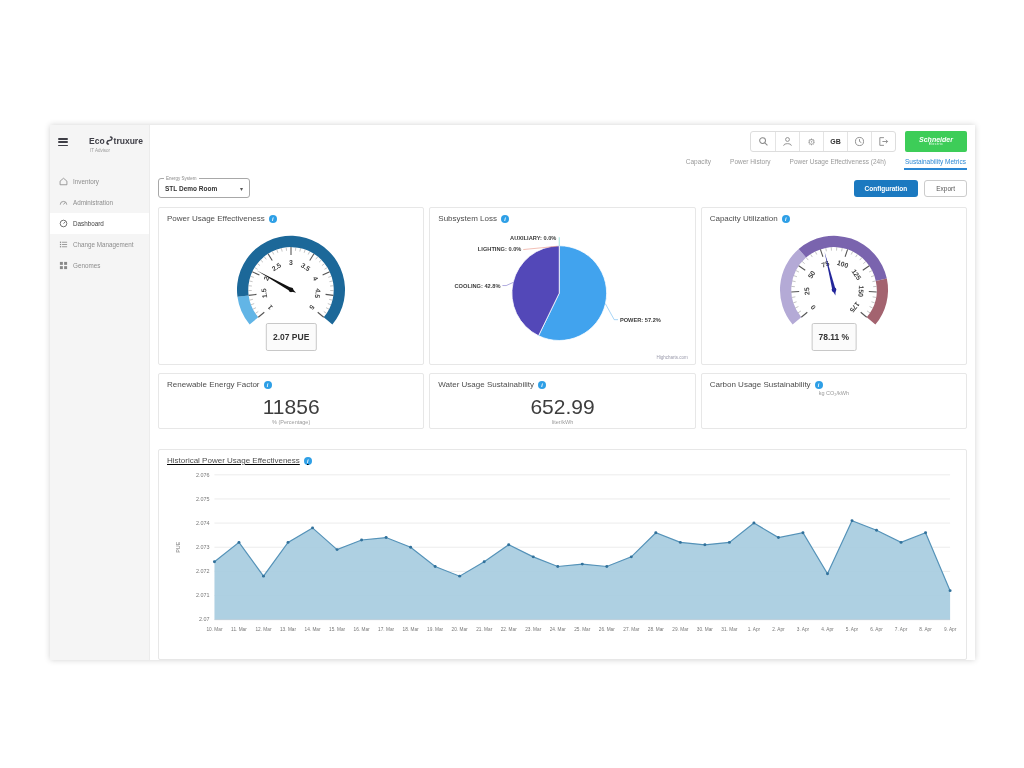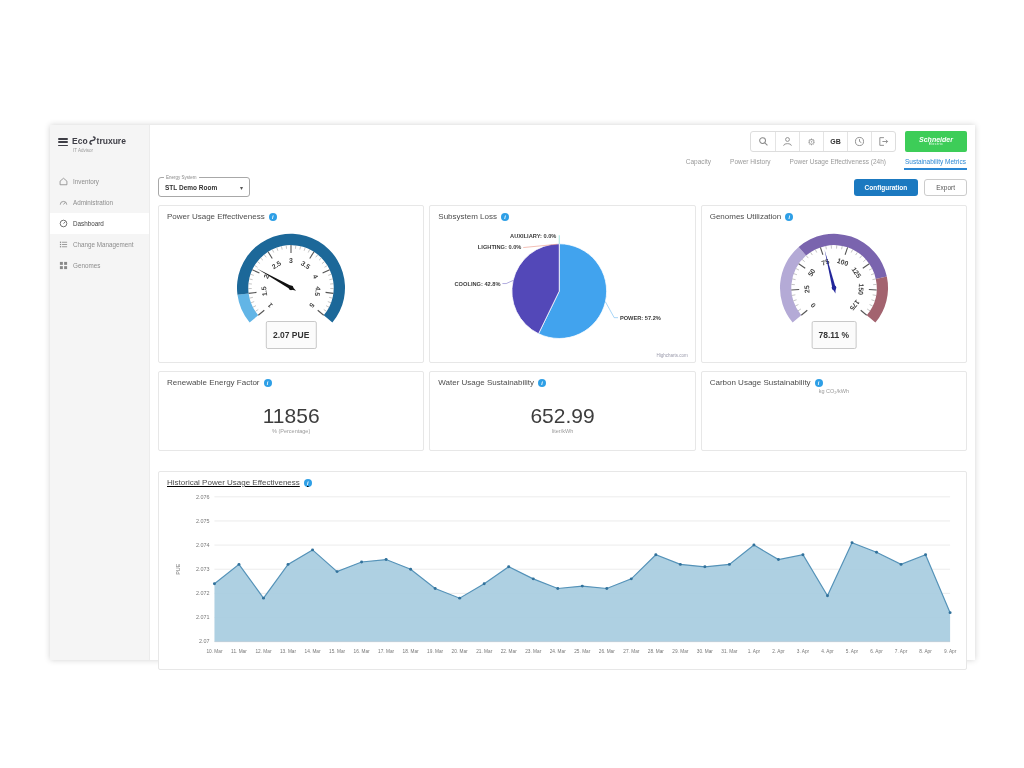--- a/index.html
+++ b/index.html
@@ -2,21 +2,21 @@
 <html><head>
 <meta charset="utf-8">
 <style>
   html,body{margin:0;padding:0;background:#fff;}
   *{box-sizing:border-box;font-family:"Liberation Sans",sans-serif;}
   .stage{position:relative;width:1024px;height:768px;background:#fff;overflow:hidden;}
   .window{position:absolute;left:50px;top:125px;width:925px;height:535px;background:#fff;
           display:flex;box-shadow:0 0 6px rgba(0,0,0,.18);}
   
   .sidebar{width:100px;background:#f5f5f5;border-right:1px solid #ececec;padding-top:11px;flex:none;}
-  .logo-row{display:flex;align-items:flex-start;gap:4px;padding-left:8px;}
+  .logo-row{display:flex;align-items:flex-start;gap:21px;padding-left:8px;}
   .burger{width:10px;padding-top:2px;cursor:pointer;}
   .burger i{display:block;height:1.5px;background:#3e3e46;margin-bottom:1.8px;border-radius:1px;}
   .brand{line-height:1;}
   .brand-main{font-size:8.5px;font-weight:700;color:#3e3e46;display:flex;align-items:center;}
   .brand-sub{font-size:4.5px;color:#9a9a9a;margin-top:2px;margin-left:1px;}
   .logo-glyph{display:inline-block;margin:0 1px;}
   .side-items{margin-top:18px;}
   .side-item{display:flex;align-items:center;gap:5px;height:21px;padding-left:9px;
              font-size:6.3px;color:#8d8d8d;cursor:pointer;}
   .side-item.active{background:#fff;color:#3f3f3f;}
@@ -44,31 +44,31 @@
   .caret{font-size:6px;color:#555;}
   .btns{display:flex;gap:6px;}
   .btn-primary{background:#1b79c0;color:#fff;font-size:6.5px;font-weight:600;border:none;
                border-radius:3px;padding:5px 11px;cursor:pointer;}
   .btn-secondary{background:#fff;color:#555;font-size:6.5px;border:1px solid #ccc;
                border-radius:3px;padding:4px 11px;cursor:pointer;}
   .row{display:flex;gap:5px;margin-top:8px;}
   .card{background:#fff;border:1px solid #e7e7e7;border-radius:2px;position:relative;flex:1;
         padding:6px 8px;min-width:0;}
   .row1 .card{height:158px;}
-  .row2 .card{height:80px;}
+  .row2 .card{height:56px;}
   .card-title{display:flex;align-items:center;gap:4px;font-size:8px;color:#4d4d4d;}
   .info{width:8px;height:8px;border-radius:50%;background:#2e9fe6;color:#fff;font-size:5.5px;
         font-weight:700;font-style:italic;display:flex;align-items:center;justify-content:center;
         flex:none;cursor:pointer;}
   .gauge-svg{display:block;margin:2px auto 0;}
   .pie-svg{display:block;margin:0 auto;}
   .value-box{position:absolute;left:50%;transform:translateX(-50%);bottom:13px;border:1px solid #c8c8c8;
              background:#fbfbfb;border-radius:2px;font-size:8.5px;font-weight:700;color:#333;
              padding:8px 6px;white-space:nowrap;}
-  .metric-value{text-align:center;font-size:21px;color:#3d3d3d;margin-top:17px;line-height:1.1;}
+  .metric-value{text-align:center;font-size:21px;color:#3d3d3d;margin-top:6px;line-height:1.1;}
   .metric-unit{text-align:center;font-size:5.5px;color:#9a9a9a;margin-top:1px;}
   .chart-card{margin-top:20px;height:201px;text-decoration:underline;}
   .chart-svg{width:100%;height:168px;margin-top:4px;}
   .credit{position:absolute;right:7px;bottom:4px;font-size:4.5px;color:#99a;cursor:pointer;}
 </style>
 </head>
 <body>
 
 <div class="stage">
   <div class="window">
@@ -289,21 +289,21 @@
               <polyline points="90,28 126,24.5" fill="none" stroke="#e2725b" stroke-opacity="0.6" stroke-width="0.8"></polyline>
               <text x="88" y="30" text-anchor="end" font-size="6" font-weight="600" fill="#3c3c3c">LIGHTING: 0.0%</text>
               <polyline points="128,24 128,15" fill="none" stroke="#2fc8b5" stroke-opacity="0.6" stroke-width="0.8"></polyline>
               <text x="125" y="18" text-anchor="end" font-size="6" font-weight="600" fill="#3c3c3c">AUXILIARY: 0.0%</text>
             </svg>
           <span class="credit">Highcharts.com</span>
         </div>
 
         <div class="card">
           <div class="card-title">
-            <span>Genomes Utilization</span>
+            <span>Capacity Utilization</span>
             <span class="info">i</span>
           </div>
           <svg id="capacity-gauge-svg" class="gauge-svg" width="236" height="110" viewBox="0 0 240 112">
               <path d="M77.86755562845622,101.35331853275966 A55,55 0 0 1 84.02036105568311,24.401134853981958 L91.543376471313,33.099079384513004 A43.5,43.5 0 0 0 86.67706672432445,93.96126102136446 Z" fill="#b4aad6"></path>
               <path d="M84.02036105568311,24.401134853981958 A55,55 0 0 1 173.7981180403593,54.56485700502323 L162.54942063192055,56.95584144942747 A43.5,43.5 0 0 0 91.543376471313,33.099079384513004 Z" fill="#7a64ae"></path>
               <path d="M173.7981180403593,54.56485700502323 A55,55 0 0 1 162.13244437154378,101.35331853275966 L153.32293327567555,93.96126102136446 A43.5,43.5 0 0 0 162.54942063192055,56.95584144942747 Z" fill="#a3636f"></path>
               <line x1="86.67706672432445" y1="93.96126102136446" x2="92.80542226927628" y2="88.81896014387215" stroke="#555" stroke-width="1.1"></line>
               <line x1="83.3416382985493" y1="89.41825179994467" x2="86.29116165383843" y2="87.53402464362728" stroke="#9a9a9a" stroke-width="0.6"></line>
               <line x1="80.62157083027586" y1="84.48213505320797" x2="83.7899501887594" y2="82.99506671559354" stroke="#9a9a9a" stroke-width="0.6"></line>
               <line x1="78.56252438842314" y1="79.23577028132375" x2="81.89657415027415" y2="78.17082324719425" stroke="#9a9a9a" stroke-width="0.6"></line>

